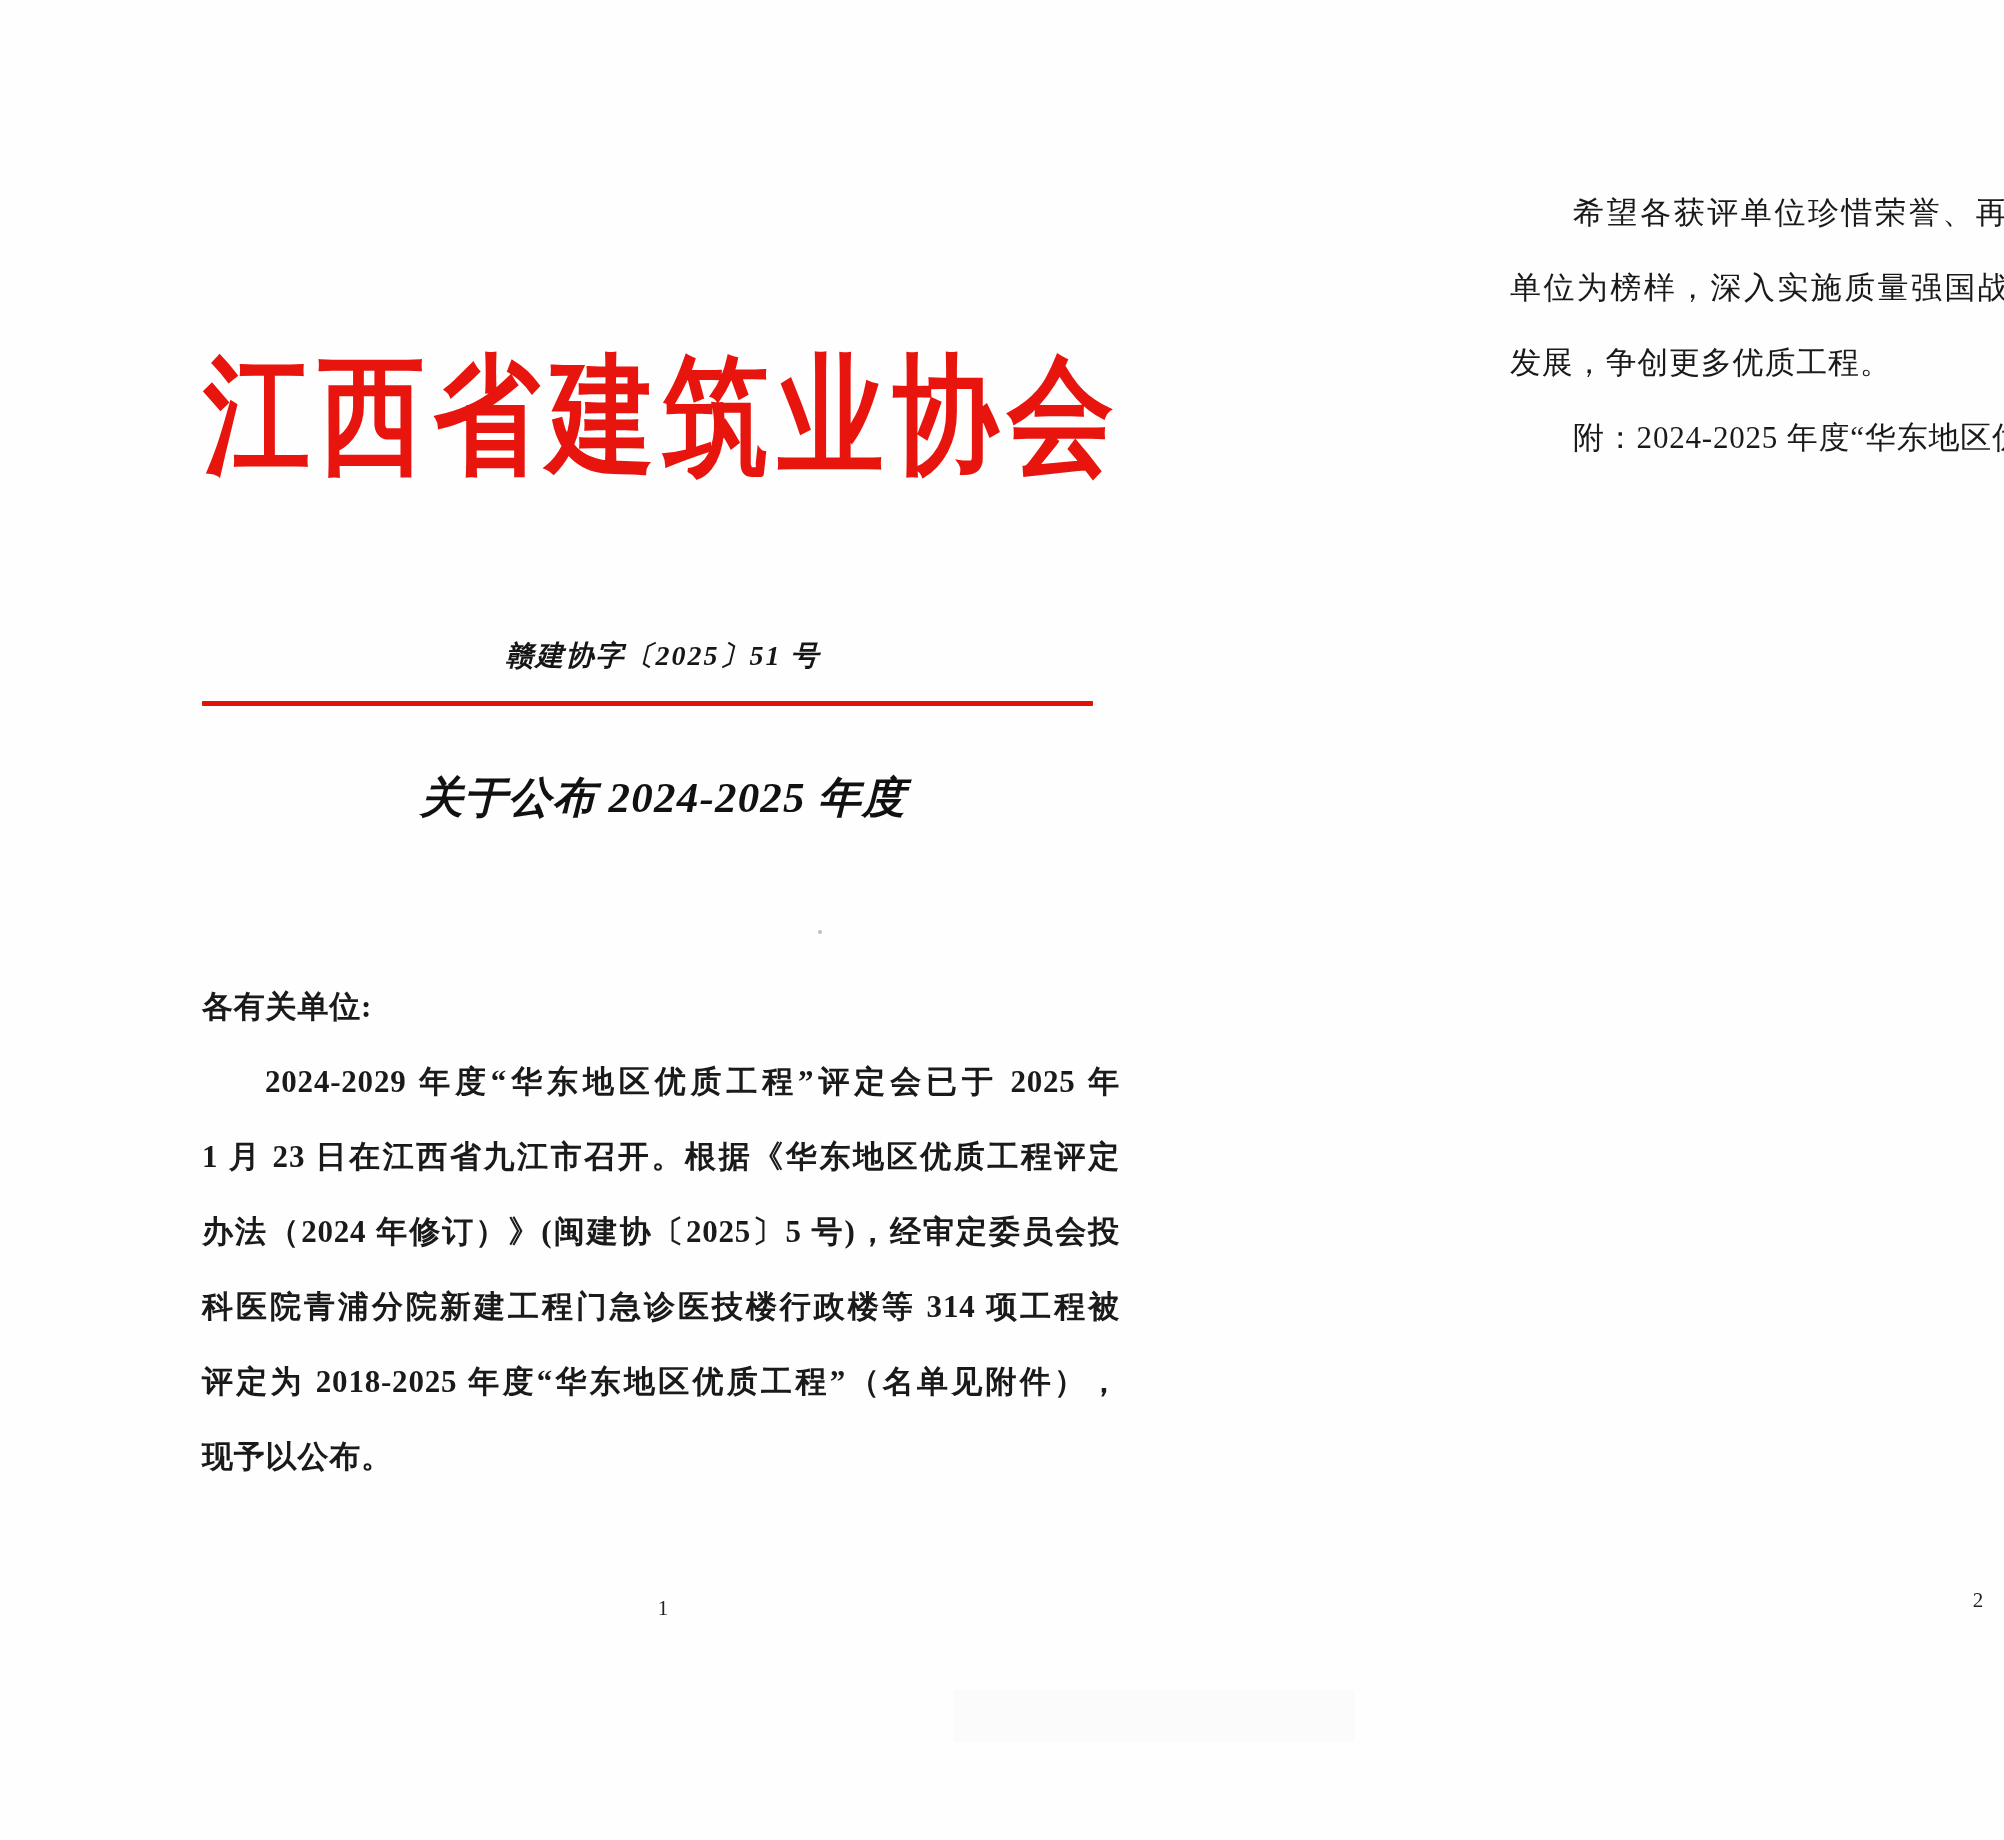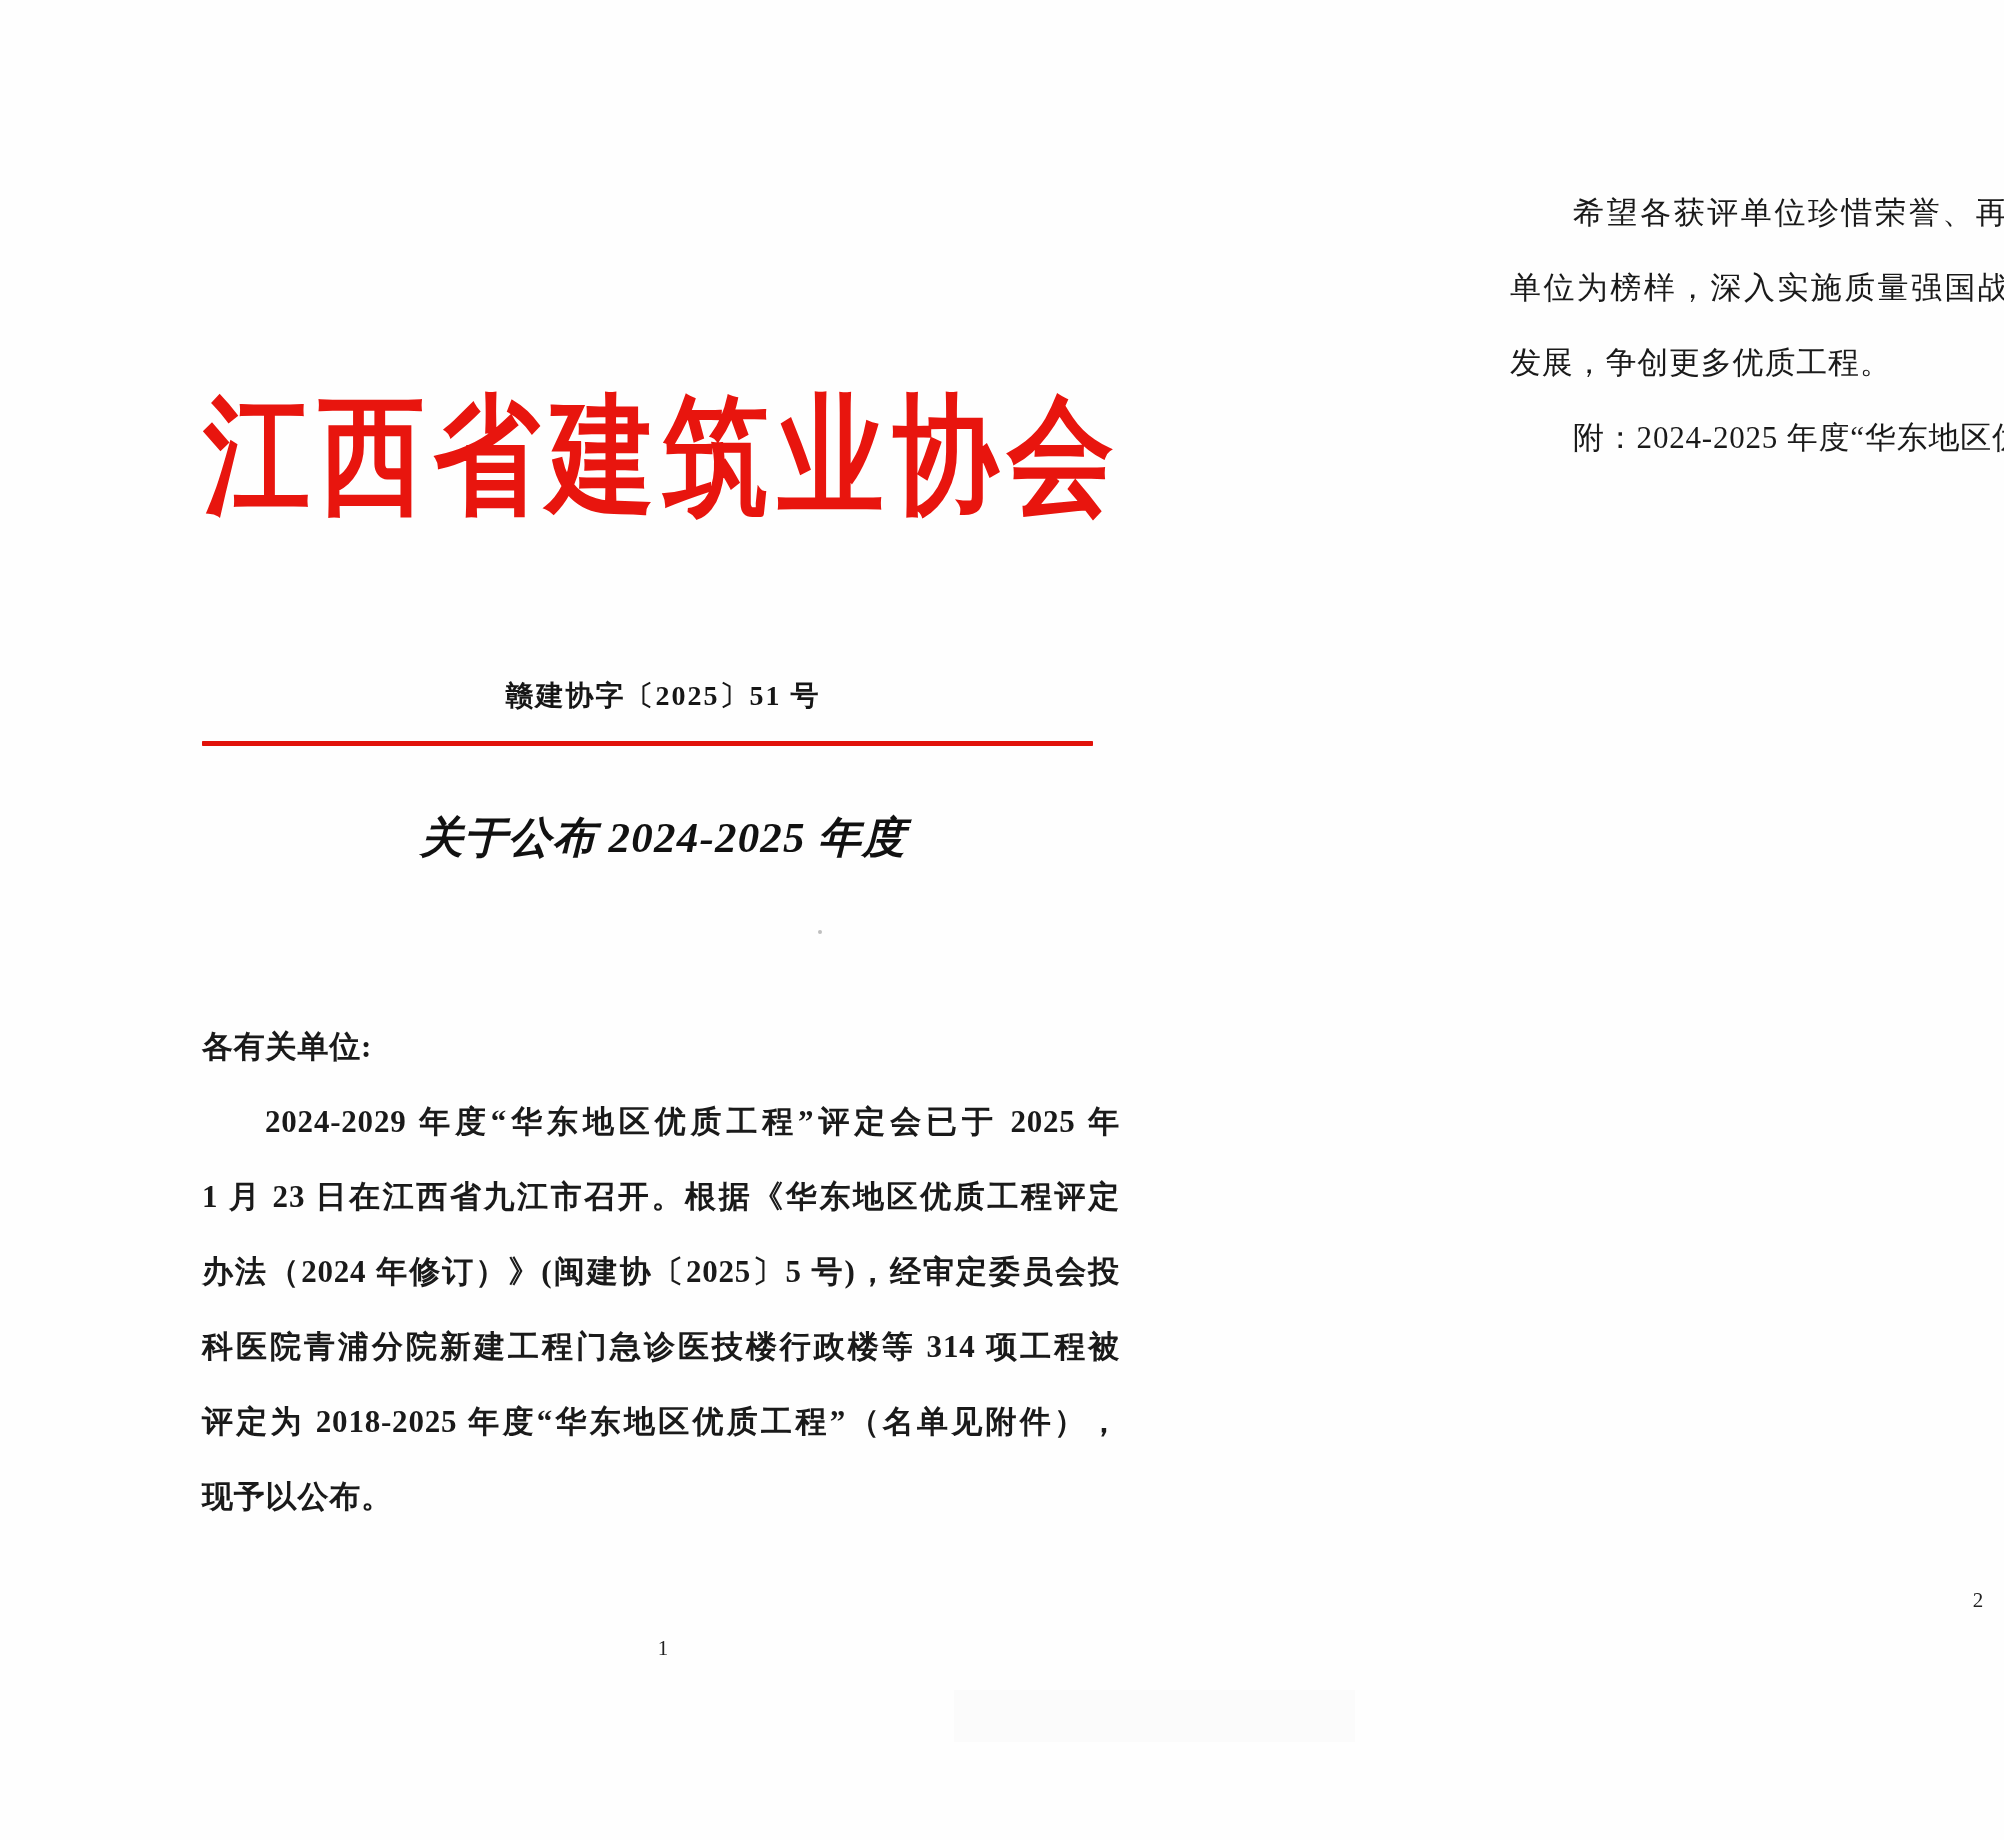--- a/index.html
+++ b/index.html
@@ -2,30 +2,30 @@
 <html style="font-size:6.4px"><head>
 <meta charset="utf-8">
 <style>
   html,body{margin:0;padding:0;}
   body{
     width:2601px;height:1841px;position:relative;background:#fefefe;
     font-family:"Liberation Serif","DejaVu Serif",serif;color:#1b1b1b;
     overflow:hidden;
   }
   
-  .page1{position:absolute;left:202px;top:0;width:922px;height:1498px;margin-top:40px;}
+  .page1{position:absolute;left:202px;top:0;width:922px;height:1498px;}
   .org-title{
     position:absolute;left:0;top:353px;width:922px;text-align:center;
     font-size:106px;font-weight:bold;color:#e8150e;letter-spacing:8.8px;
     white-space:nowrap;transform:scaleY(1.22);transform-origin:50% 0;
     line-height:1;
   }
   .doc-number{
     position:absolute;left:0;top:637px;width:922px;text-align:center;
-    font-size:28px;font-weight:bold;letter-spacing:2px;color:#161616;
+    font-size:28px;font-weight:bold;letter-spacing:2px;color:#161616;font-style:italic;
   }
   .red-rule{
     position:absolute;left:0;top:701px;width:891px;height:4.8px;
     background:#e1120a;border-radius:0.8px;
   }
   .notice-title{
     position:absolute;left:0;top:767px;width:922px;text-align:center;
     font-size:43px;font-weight:bold;color:#111;line-height:61px;
     letter-spacing:1.2px;
     font-style:italic;

